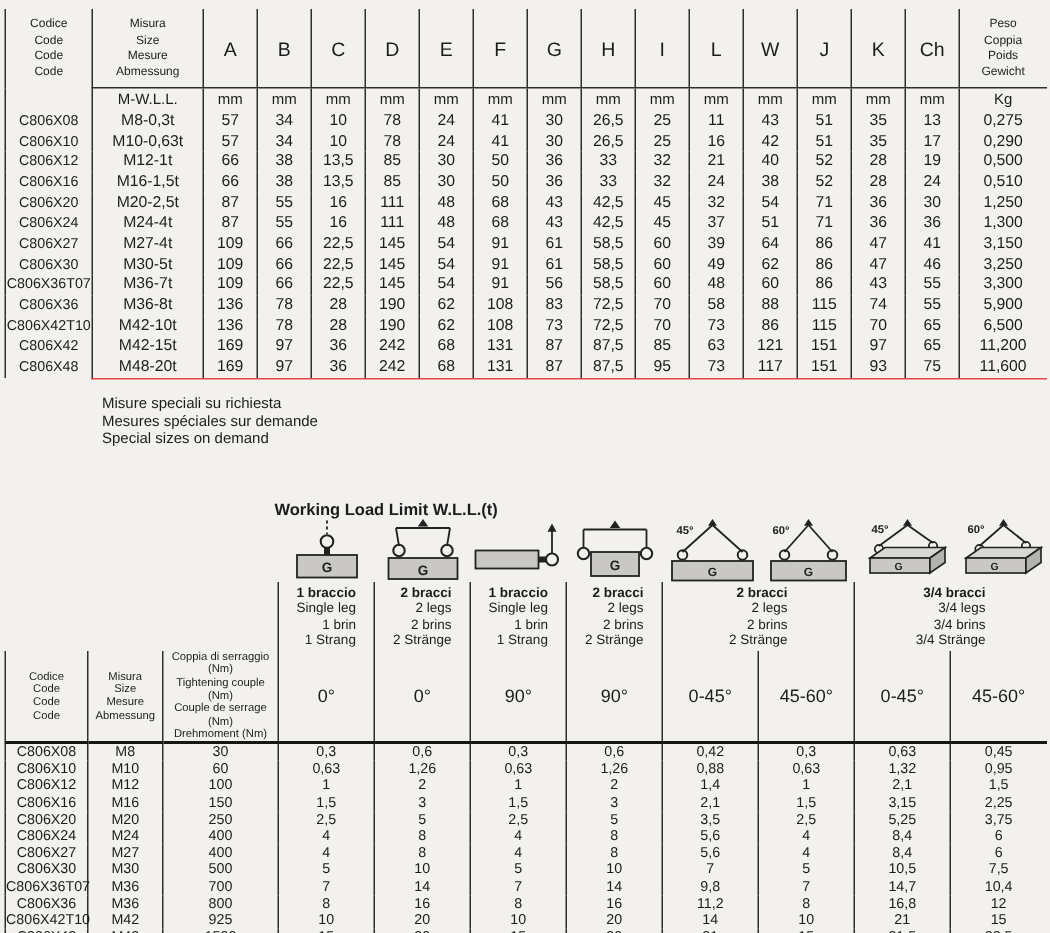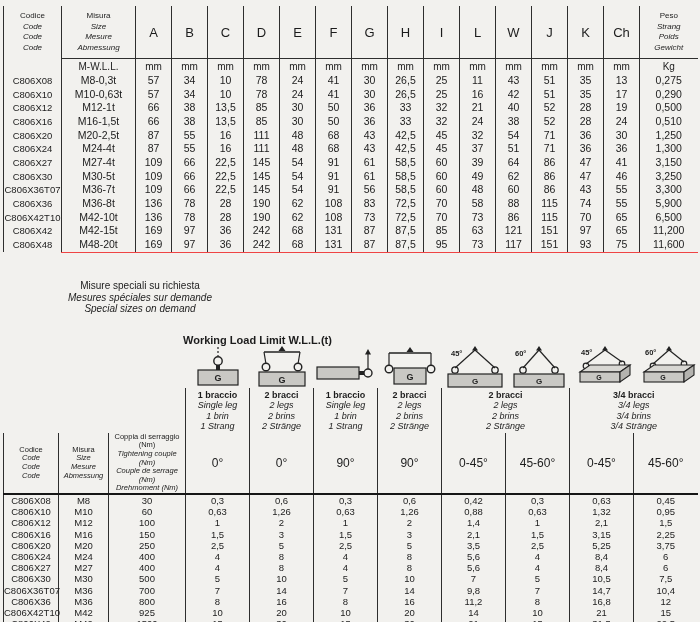--- a/index.html
+++ b/index.html
@@ -2,48 +2,48 @@
 <html><head>
 <meta charset="utf-8">
 <style>
   html,body{margin:0;padding:0;}
   body{
     width:700px;height:622px;position:relative;overflow:hidden;
     background:#f2f1ee;color:#1c1c1c;
     font-family:"Liberation Sans","DejaVu Sans",sans-serif;
     -webkit-font-smoothing:antialiased;
   }
-  .it{font-style:italic;}
+  .it{}
   .b{font-weight:bold;}
 
   
   table{border-collapse:collapse;table-layout:fixed;}
   .t1{position:absolute;left:3px;top:6px;width:694px;}
   .t1 th,.t1 td{padding:0;border-left:1px solid #2e2e2e;text-align:center;font-weight:normal;}
   .t1 .hb{border-bottom:1px solid #2e2e2e;}
   .t1 .hdr-row th{height:52px;vertical-align:middle;}
   .hdr-block{font-size:8px;line-height:10.5px;text-align:left;padding-left:4px;}
   .dimh{font-size:13px;font-weight:bold;}
   .t1 .units-row th{font-size:10px;height:15px;line-height:15px;margin-top:20px;}
   .t1 tbody td{font-size:10.5px;line-height:13.65px;height:13px;white-space:nowrap;}
   .t1 tbody tr:last-child td{border-bottom:1px solid #ef4444;}
   .t1 tbody tr:last-child td.code-col{border-bottom:none;}
   .t1 tbody td.code-col{font-size:9.5px;}
 
   
-  .notes{position:absolute;left:68px;top:280px;font-size:10px;line-height:11.6px;text-align:center;}
+  .notes{position:absolute;left:68px;top:264px;font-size:10px;line-height:11.6px;}
   .wll-title{position:absolute;left:183px;top:334px;font-size:11px;font-weight:bold;}
 
   
   .t2{position:absolute;left:3px;top:344px;width:694px;}
   .t2 th,.t2 td{padding:0;text-align:center;font-weight:normal;}
   .t2 .diag-row td{height:44px;vertical-align:bottom;border:none;}
   .t2 .label-row td{height:42px;vertical-align:top;}
   .t2 .label-cell{border-left:1px solid #2e2e2e;}
-  .leg-wrap{display:inline-block;text-align:center;padding-top:2px;}
+  .leg-wrap{display:inline-block;text-align:right;padding-top:2px;}
   .leg-wrap div{font-size:9px;line-height:10.3px;}
   .t2 .angle-row th{height:32px;vertical-align:middle;border-left:1px solid #2e2e2e;border-bottom:2px solid #161616;}
   .angle{font-size:12px;font-weight:bold;}
   .small-h{font-size:7.5px;line-height:8.6px;text-align:left;padding-left:3px;margin-left:40px;}
   .t2 tbody td{border-left:1px solid #2e2e2e;font-size:9.5px;line-height:11.2px;height:11px;white-space:nowrap;}
   .t2 tbody tr:last-child td{border-bottom:2px solid #161616;}
   .diag-pair{display:flex;justify-content:space-around;align-items:flex-end;}
   svg{display:block;margin:0 auto;}
   svg text{font-family:"Liberation Sans","DejaVu Sans",sans-serif;}
 </style>
@@ -93,21 +93,21 @@
       <th class="dimh hb">G</th>
       <th class="dimh hb">H</th>
       <th class="dimh hb">I</th>
       <th class="dimh hb">L</th>
       <th class="dimh hb">W</th>
       <th class="dimh hb">J</th>
       <th class="dimh hb">K</th>
       <th class="dimh hb">Ch</th>
       <th class="hdr-block hb">
         <div>Peso</div>
-        <div class="it">Strang</div>
+        <div class="it">Coppia</div>
         <div class="it">Poids</div>
         <div class="it">Gewicht</div>
       </th>
     </tr>
     <tr class="units-row">
       <th class="code-col"></th>
       <th>M-W.L.L.</th>
       <th>mm</th>
       <th>mm</th>
       <th>mm</th>

